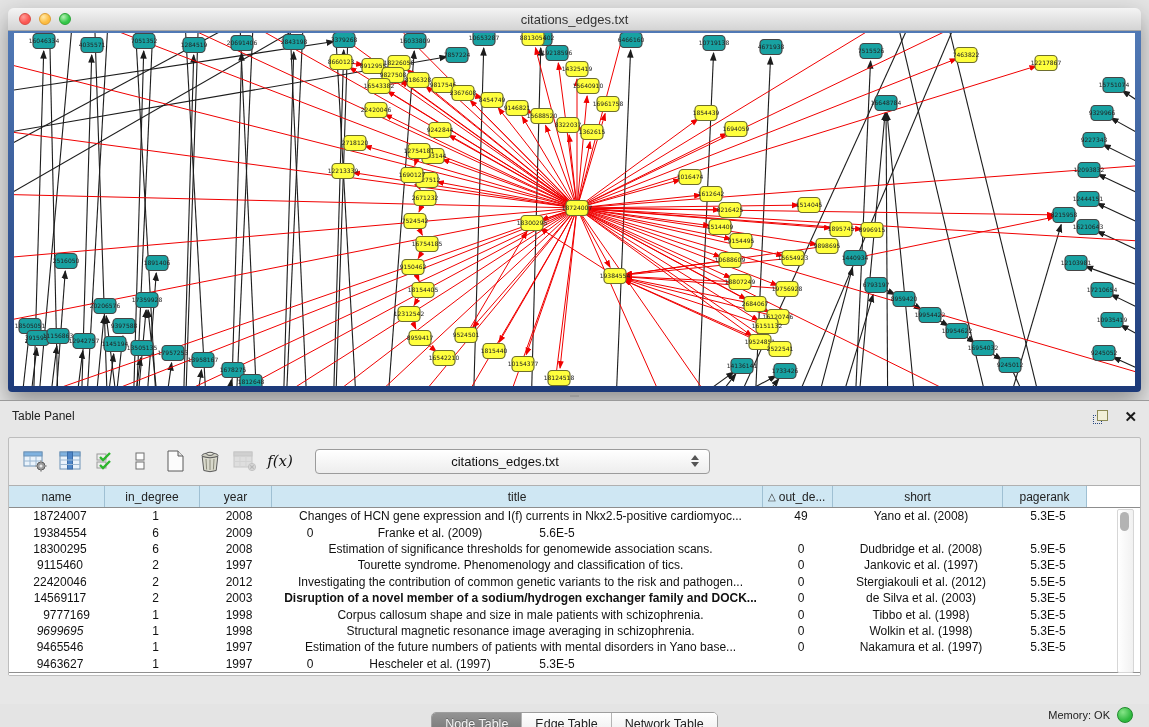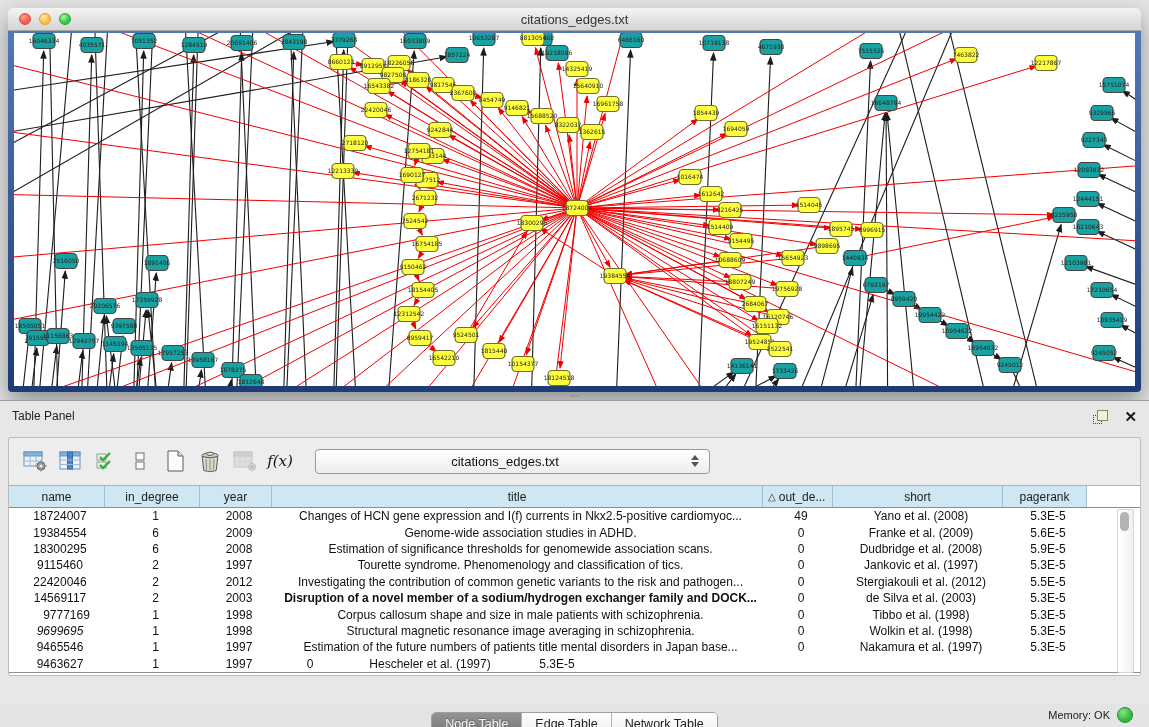--- a/index.html
+++ b/index.html
@@ -890,21 +890,20 @@
             <div class="td" style="width: 72px;">2008</div>
             <div class="td" style="width: 491px;">Changes of HCN gene expression and I(f) currents in Nkx2.5-positive cardiomyoc...</div>
             <div class="td" style="width: 70px;">49</div>
             <div class="td" style="width: 170px;">Yano et al. (2008)</div>
             <div class="td" style="width: 84px;">5.3E-5</div>
           </div>
           <div class="tr">
             <div class="td" style="width: 96px;">19384554</div>
             <div class="td" style="width: 95px;">6</div>
             <div class="td" style="width: 72px;">2009</div>
-            <div class="td" style="width: 491px;">Genome-wide association studies in ADHD.</div>
             <div class="td" style="width: 70px;">0</div>
             <div class="td" style="width: 170px;">Franke et al. (2009)</div>
             <div class="td" style="width: 84px;">5.6E-5</div>
           </div>
           <div class="tr">
             <div class="td" style="width: 96px;">18300295</div>
             <div class="td" style="width: 95px;">6</div>
             <div class="td" style="width: 72px;">2008</div>
             <div class="td" style="width: 491px;">Estimation of significance thresholds for genomewide association scans.</div>
             <div class="td" style="width: 70px;">0</div>
@@ -953,21 +952,21 @@
             <div class="td" style="width: 72px;">1998</div>
             <div class="td" style="width: 491px;">Structural magnetic resonance image averaging in schizophrenia.</div>
             <div class="td" style="width: 70px;">0</div>
             <div class="td" style="width: 170px;">Wolkin et al. (1998)</div>
             <div class="td" style="width: 84px;">5.3E-5</div>
           </div>
           <div class="tr">
             <div class="td" style="width: 96px;">9465546</div>
             <div class="td" style="width: 95px;">1</div>
             <div class="td" style="width: 72px;">1997</div>
-            <div class="td" style="width: 491px;">Estimation of the future numbers of patients title mental disorders in Japan base...</div>
+            <div class="td" style="width: 491px;">Estimation of the future numbers of patients with mental disorders in Yano base...</div>
             <div class="td" style="width: 70px;">0</div>
             <div class="td" style="width: 170px;">Nakamura et al. (1997)</div>
             <div class="td" style="width: 84px;">5.3E-5</div>
           </div>
           <div class="tr">
             <div class="td" style="width: 96px;">9463627</div>
             <div class="td" style="width: 95px;">1</div>
             <div class="td" style="width: 72px;">1997</div>
             <div class="td" style="width: 70px;">0</div>
             <div class="td" style="width: 170px;">Hescheler et al. (1997)</div>

